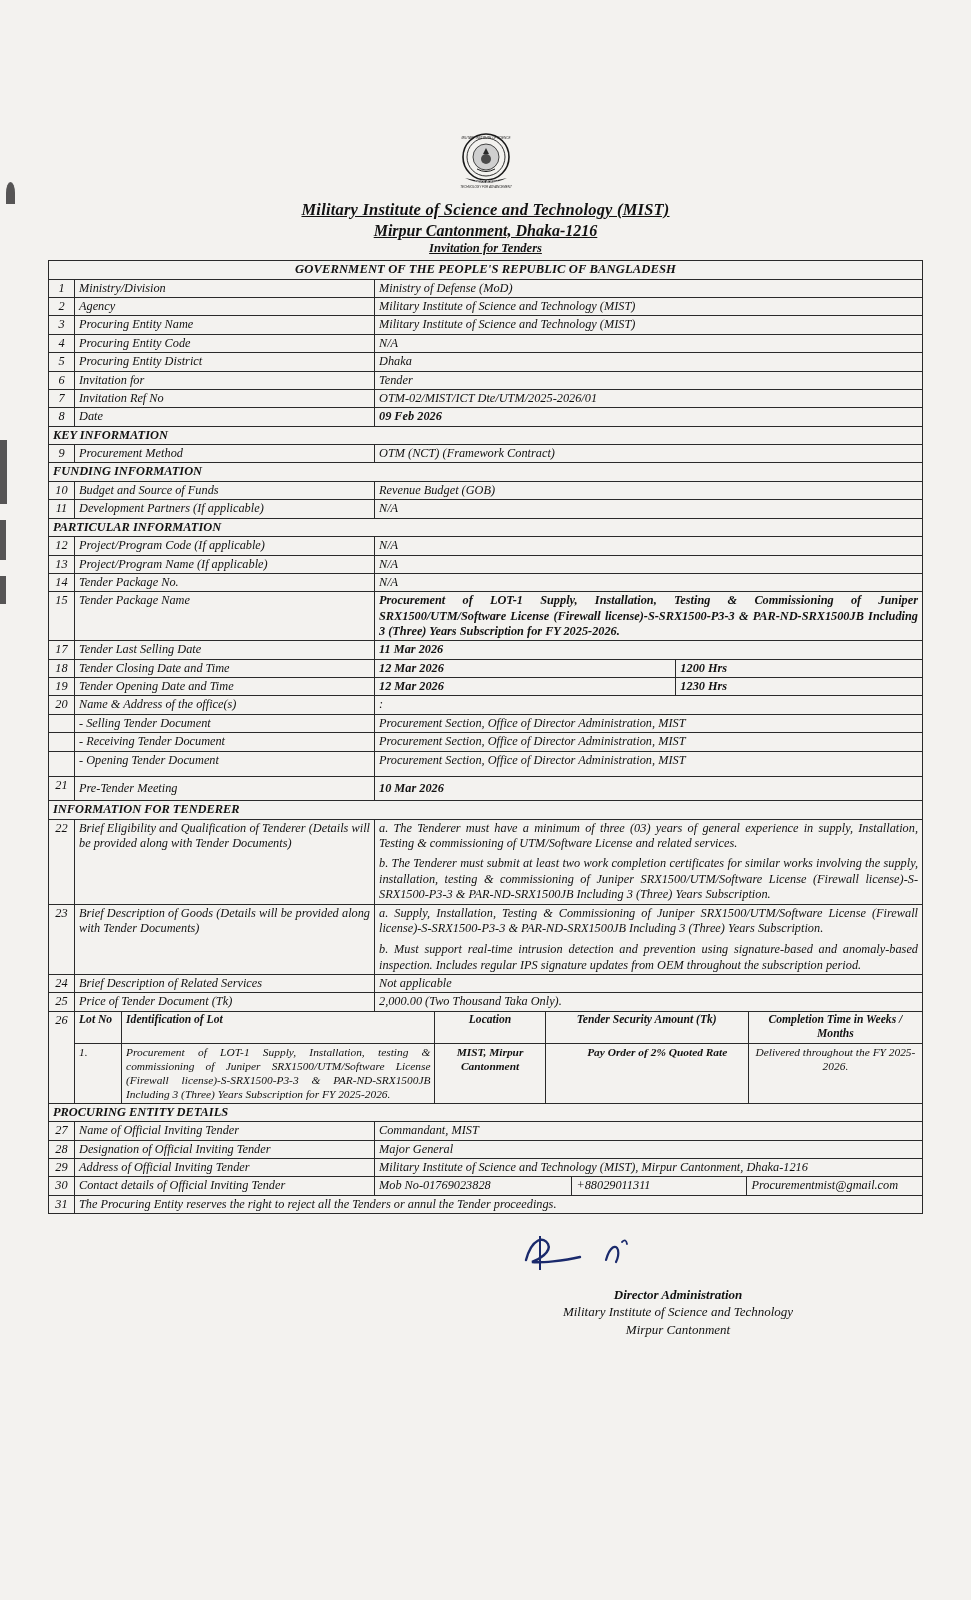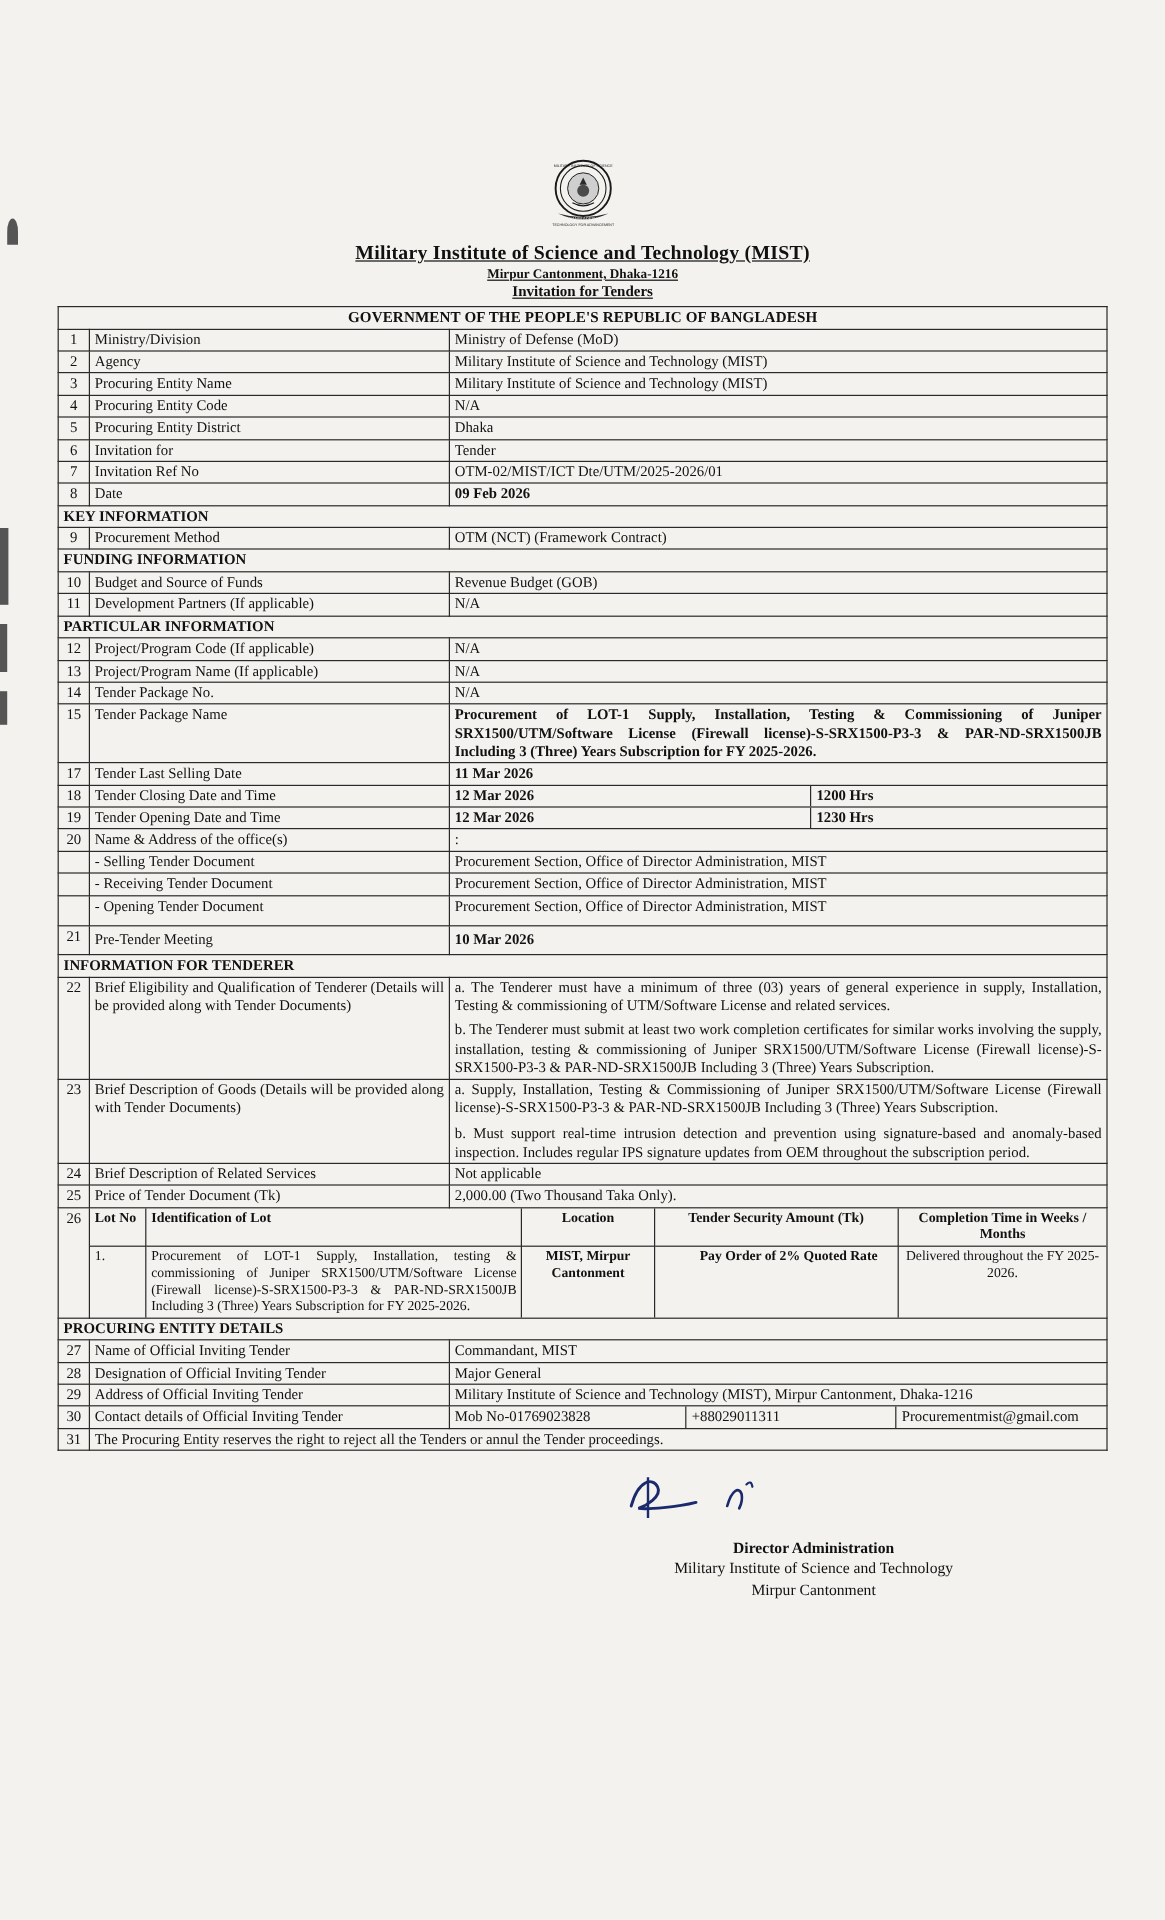--- a/index.html
+++ b/index.html
@@ -14,20 +14,21 @@
     color: #111;
     position: relative;
     overflow: hidden;
   }
   .page {
     position: absolute;
     left: 0; top: 0;
     width: 971px;
     height: 1600px;
     background: #f3f2ef;
+    font-style: italic;
   }
   
   .edge-mark {
     position: absolute;
     background: #3a3a3a;
     opacity: .85;
   }
   .content {
     position: absolute;
     left: 0; top: 0;
@@ -50,21 +51,21 @@
     text-align: center;
     font-weight: bold;
     font-size: 16.5px;
     text-decoration: underline;
     margin-top: 6px;
     letter-spacing: .2px;
   }
   .org-sub {
     text-align: center;
     font-weight: bold;
-    font-size: 11px;
+    font-size: 16px;
     text-decoration: underline;
     margin-top: 2px;
   }
   .org-sub2 {
     text-align: center;
     font-weight: bold;
     font-size: 12.5px;
     text-decoration: underline;
     margin-top: 1px;
   }

